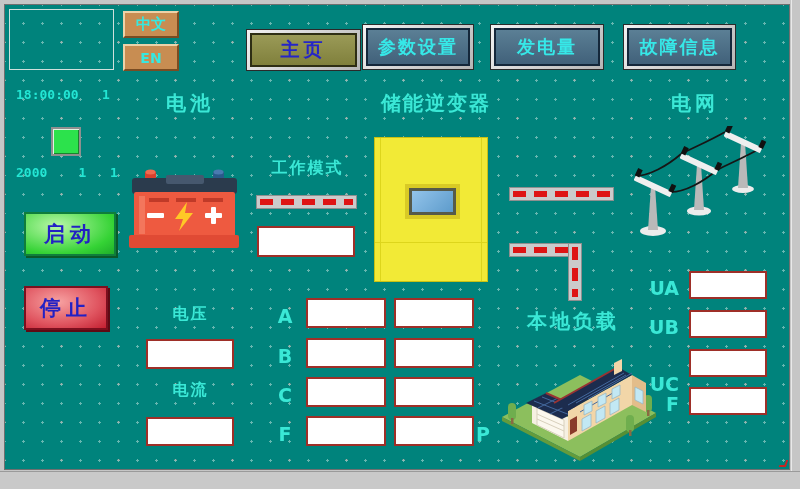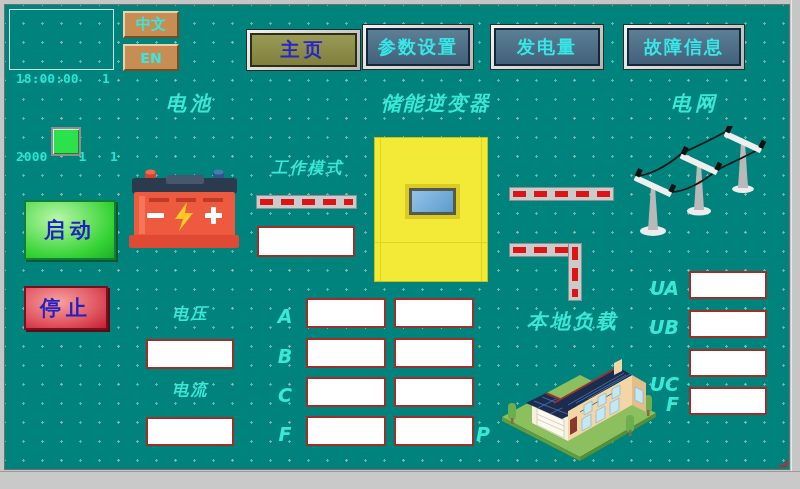--- a/index.html
+++ b/index.html
@@ -11,37 +11,37 @@
     background-image:
       radial-gradient(circle,rgba(230,245,240,.45) 1px,transparent 1.3px),
       radial-gradient(circle,rgba(255,130,120,.35) 1px,transparent 1.3px);
     background-size:19px 19px,57px 38px;
     background-position:9px 9px,28px 18px;
     border:1px solid #6f6f6f;}
   .frame-strip-r{position:absolute;right:0;top:0;width:9px;height:489px;background:#c6c6c6;border-left:1px solid #e9e9e9;}
   .frame-strip-b{position:absolute;left:0;bottom:0;width:800px;height:18px;background:#c9c9c9;border-top:1px solid #9a9a9a;}
   .clock{position:absolute;left:4px;top:4px;width:105px;height:61px;border:1px solid #cfe0dc;
     color:#23e6d4;font-family:"DejaVu Sans Mono","Liberation Mono",monospace;font-weight:bold;
-    font-size:13px;line-height:26px;padding:4px 6px;white-space:pre;}
+    font-size:13px;line-height:26px;padding:20px 6px;white-space:pre;}
   .lang{position:absolute;left:118px;width:56px;height:27px;background:#c88d52;
     border-top:2px solid #ecd2a8;border-left:2px solid #ecd2a8;border-right:2px solid #7a4c22;border-bottom:2px solid #7a4c22;
     color:#36e8e0;font-weight:bold;font-size:15px;display:flex;align-items:center;justify-content:center;cursor:pointer;}
   .nav-bezel{position:absolute;height:46px;background:linear-gradient(135deg,#f2f2f2,#b6b6b6);
     border:1px solid #2a2a2a;padding:3px;cursor:pointer;}
   .nav-inner{width:100%;height:100%;border:2px solid #14273a;background:linear-gradient(180deg,#5b7f95,#41617a);
     color:#36e8e8;font-weight:bold;font-size:18px;letter-spacing:2px;display:flex;align-items:center;justify-content:center;}
   .nav-home .nav-inner{border:2px solid #2e2e14;background:linear-gradient(180deg,#9a9a57,#80803c);color:#2525c8;font-size:19px;letter-spacing:4px;}
   .indicator{position:absolute;left:46px;top:122px;width:30px;height:29px;background:#2ce24c;
     border:2px solid #8f8f8f;box-shadow:inset 1px 1px 0 #dff5e2, inset -1px -1px 0 #17862c;}
   .cmd{position:absolute;left:19px;color:#2220c4;font-weight:bold;font-size:21px;letter-spacing:5px;
     display:flex;align-items:center;justify-content:center;cursor:pointer;}
-  .cmd-start{top:195px;width:92px;height:60px;background:radial-gradient(ellipse at 35% 30%,#b9f7a8,#35d335 70%,#1fae2a);border:2px solid #0f7d3c;box-shadow:2px 2px 0 #0a5a2a;}
+  .cmd-start{top:207px;width:92px;height:44px;background:radial-gradient(ellipse at 35% 30%,#b9f7a8,#35d335 70%,#1fae2a);border:2px solid #0f7d3c;box-shadow:2px 2px 0 #0a5a2a;}
   .cmd-stop{top:281px;width:84px;height:44px;background:radial-gradient(ellipse at 40% 35%,#f7a2a2,#e05560 60%,#c32031);border:2px solid #7c0f1e;box-shadow:2px 2px 0 #5e0a14;}
   .cmd-reset{top:361px;width:82px;height:43px;background:radial-gradient(ellipse at 40% 35%,#ffe08a,#f7b23c 65%,#ec8f22);border:2px solid #c06a12;box-shadow:2px 2px 0 #9a520c;}
-  .lbl{position:absolute;color:#3ae8d6;font-weight:bold;text-align:center;font-style:italic;}
+  .lbl{position:absolute;color:#3ae8d6;font-weight:bold;text-align:center;}
   .lbl-big{font-size:20px;letter-spacing:4px;}
   .lbl-mid{font-size:16px;letter-spacing:2px;}
   .lbl-sm{font-size:19px;letter-spacing:0;}
   .vbox{position:absolute;background:#fff;border:2px solid #9e2f28;cursor:text;}
   .pipe{position:absolute;background:#cbcbcb;border:1px solid #8f8f8f;}
   .dash-h{position:absolute;left:3px;right:3px;top:3px;bottom:3px;background:repeating-linear-gradient(90deg,#de1414 0 13px,transparent 13px 21px);}
   .dash-v{position:absolute;left:3px;right:3px;top:3px;bottom:3px;background:repeating-linear-gradient(180deg,#de1414 0 13px,transparent 13px 21px);}
   .inverter{position:absolute;left:369px;top:132px;width:114px;height:145px;background:#f2ea36;border:1px solid #c9c113;}
   .inv-line-v1{position:absolute;left:5px;top:0;width:1px;height:100%;background:#ddd51c;}
   .inv-line-v2{position:absolute;right:5px;top:0;width:1px;height:100%;background:#ddd51c;}
@@ -68,21 +68,21 @@
 
     <div class="nav-bezel nav-home" style="left:229px;top:24px;width:115px;height:42px;margin-left:12px;">
       <div class="nav-inner">主页</div>
     </div>
     <div class="nav-bezel" style="left:357px;top:19px;width:112px;">
       <div class="nav-inner">参数设置</div>
     </div>
     <div class="nav-bezel" style="left:485px;top:19px;width:114px;">
       <div class="nav-inner">发电量</div>
     </div>
-    <div class="nav-bezel" style="left:618px;top:19px;width:122px;">
+    <div class="nav-bezel" style="left:618px;top:19px;width:113px;">
       <div class="nav-inner">故障信息</div>
     </div>
 
     <div class="indicator"></div>
 
     <div class="cmd cmd-start">启动</div>
     <div class="cmd cmd-stop">停止</div>
 
     <div class="lbl lbl-big" style="left:145px;top:85px;width:80px;">电池</div>
     <div class="lbl lbl-big" style="left:356px;top:85px;width:150px;letter-spacing:2px;">储能逆变器</div>

